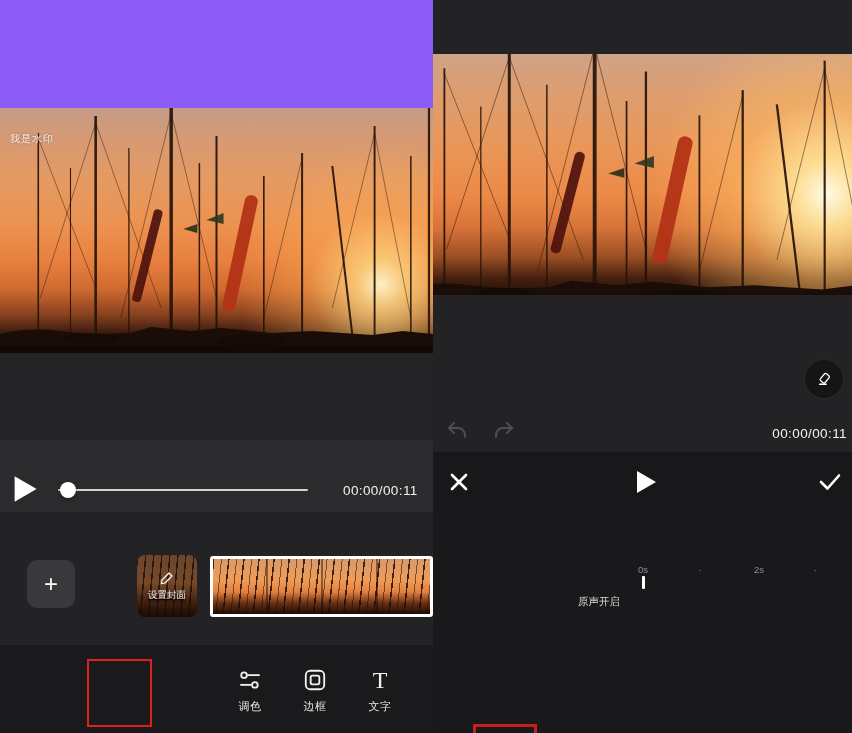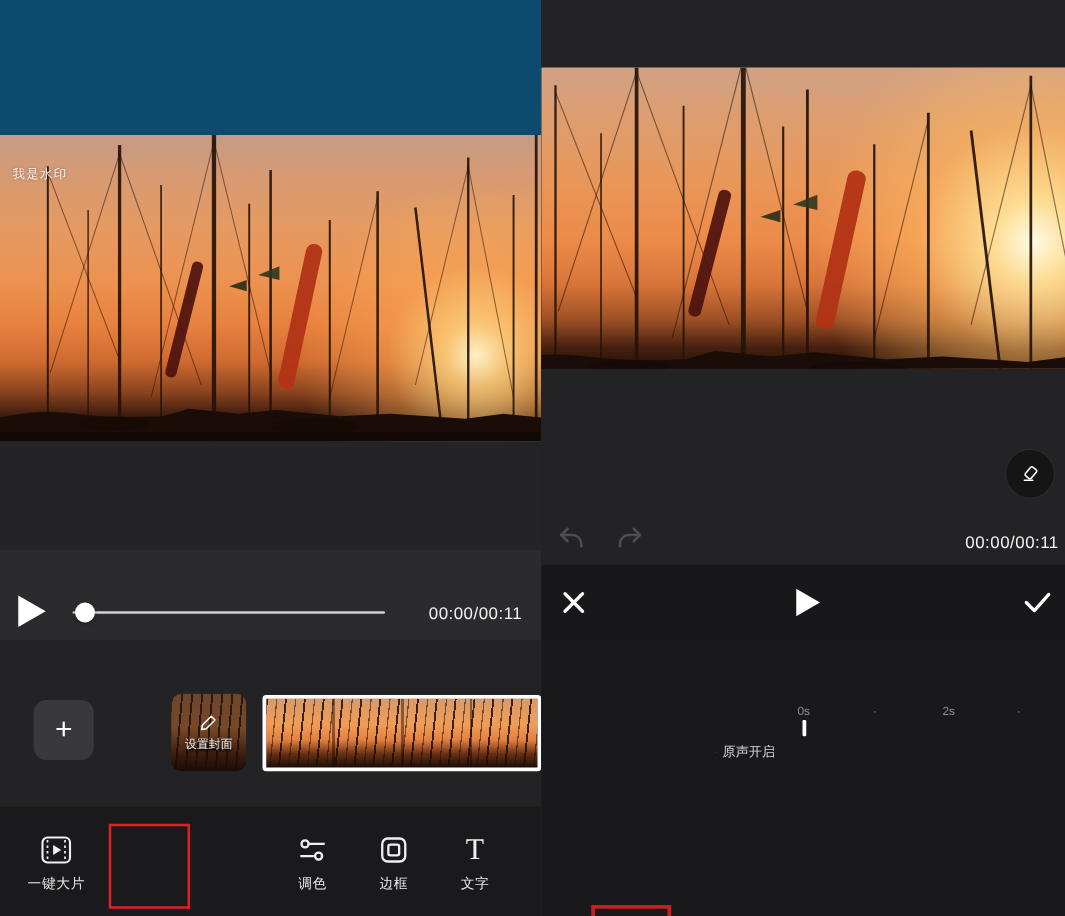--- a/index.html
+++ b/index.html
@@ -2,21 +2,21 @@
 <html><head>
 <meta charset="utf-8">
 <style>
   * { margin:0; padding:0; box-sizing:border-box; }
   html,body { background:#000; }
   body { font-family:"Liberation Sans","DejaVu Sans",sans-serif; }
   .screen { position:relative; width:852px; height:733px; overflow:hidden; background:#202022; display:flex; }
 
   
   .panel { position:relative; height:733px; overflow:hidden; }
-  .panel-left  { width:433px; background:#0c4a6e;text-align:center; }
+  .panel-left  { width:433px; background:#8b5cf6;text-align:center; }
   .panel-right { width:419px; background:#232325; }
 
   .pl-midband   { position:absolute; left:0; right:0; top:353px; height:87px; background:#242426; }
   .pl-playband  { position:absolute; left:0; right:0; top:440px; height:72px; background:#2b2b2d; }
   .pl-timeband  { position:absolute; left:0; right:0; top:512px; height:133px; background:#232325; }
   .pl-toolband  { position:absolute; left:0; right:0; top:645px; height:88px; background:#1a1a1c; }
 
   .pr-controlband { position:absolute; left:0; right:0; top:452px; height:61px; background:#18181b; }
   .pr-timeband    { position:absolute; left:0; right:0; top:513px; height:220px; background:#19191b; }
 
@@ -164,31 +164,20 @@
 
     <div class="cover-thumb">
       <svg width="16" height="16" viewBox="0 0 24 24">
         <path d="M15 4.5 l4.5 4.5 L9 19.5 l-5.5 1 1-5.5 z" fill="none" stroke="#fff" stroke-width="1.8" stroke-linejoin="round"></path>
       </svg>
       <div class="cover-label">设置封面</div>
     </div>
 
     <div class="filmstrip thumbs-bg"></div>
 
-    <div class="tool-item" style="left:13px">
-      <div class="t-icon">
-        <svg width="26" height="24" viewBox="0 0 26 24">
-            <rect x="2" y="2" width="22" height="20" rx="4" fill="none" stroke="#f0f0f0" stroke-width="1.7"></rect>
-            <line x1="6" y1="4" x2="6" y2="20" stroke="#f0f0f0" stroke-width="1.4" stroke-dasharray="2 2.4"></line>
-            <line x1="20" y1="4" x2="20" y2="20" stroke="#f0f0f0" stroke-width="1.4" stroke-dasharray="2 2.4"></line>
-            <path d="M10.5 8 L17 12 L10.5 16 Z" fill="#f0f0f0"></path>
-          </svg>
-      </div>
-      <div class="t-label">一键大片</div>
-    </div>
 
 
 
     <div class="tool-item" style="left:218px">
       <div class="t-icon">
         <svg width="26" height="26" viewBox="0 0 24 24">
             <line x1="9.5" y1="7.5" x2="21" y2="7.5" stroke="#f0f0f0" stroke-width="1.7"></line>
             <circle cx="6.5" cy="7.5" r="2.6" fill="none" stroke="#f0f0f0" stroke-width="1.7"></circle>
             <line x1="3" y1="16.5" x2="13" y2="16.5" stroke="#f0f0f0" stroke-width="1.7"></line>
             <circle cx="16.5" cy="16.5" r="2.6" fill="none" stroke="#f0f0f0" stroke-width="1.7"></circle>

